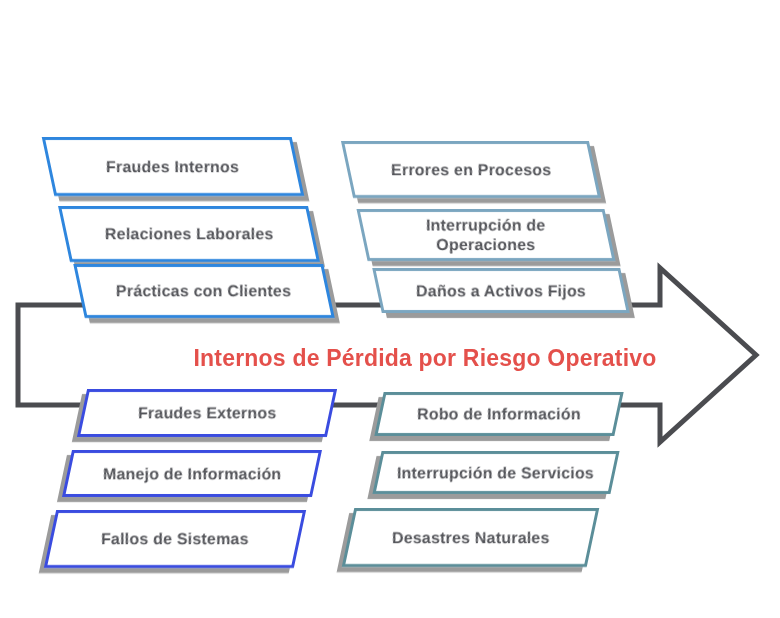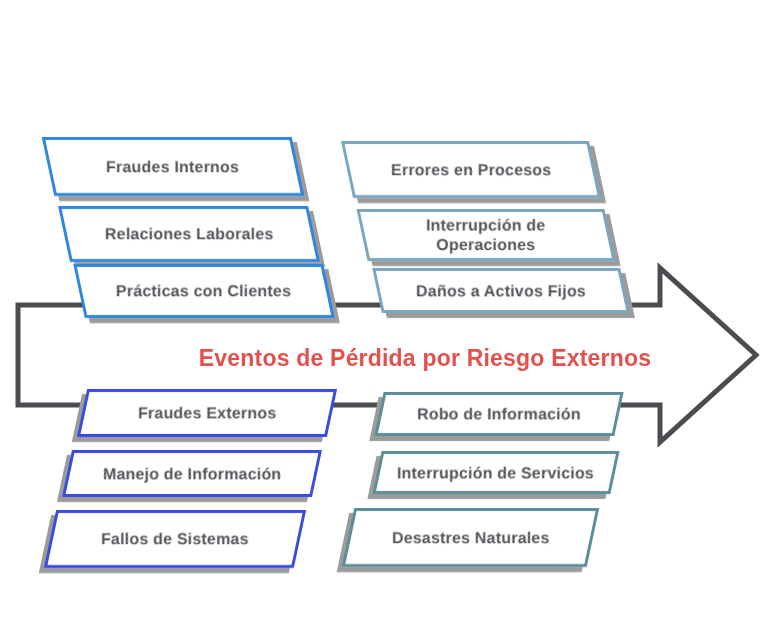--- a/index.html
+++ b/index.html
@@ -86,15 +86,15 @@
   <div class="box skew-bottom b-right-bottom" style="left:379px;top:392px;width:240px;height:44px">
     <span class="lbl">Robo de Información</span>
   </div>
   <div class="box skew-bottom b-right-bottom" style="left:377px;top:451px;width:238px;height:43px">
     <span class="lbl">Interrupción de Servicios</span>
   </div>
   <div class="box skew-bottom b-right-bottom" style="left:348px;top:508px;width:245px;height:59px">
     <span class="lbl t-right-bottom">Desastres Naturales</span>
   </div>
 
-  <div class="title">Eventos de Pérdida por Riesgo Externos</div>
+  <div class="title">Internos de Pérdida por Riesgo Operativo</div>
 
 </div>
 
 </body></html>

